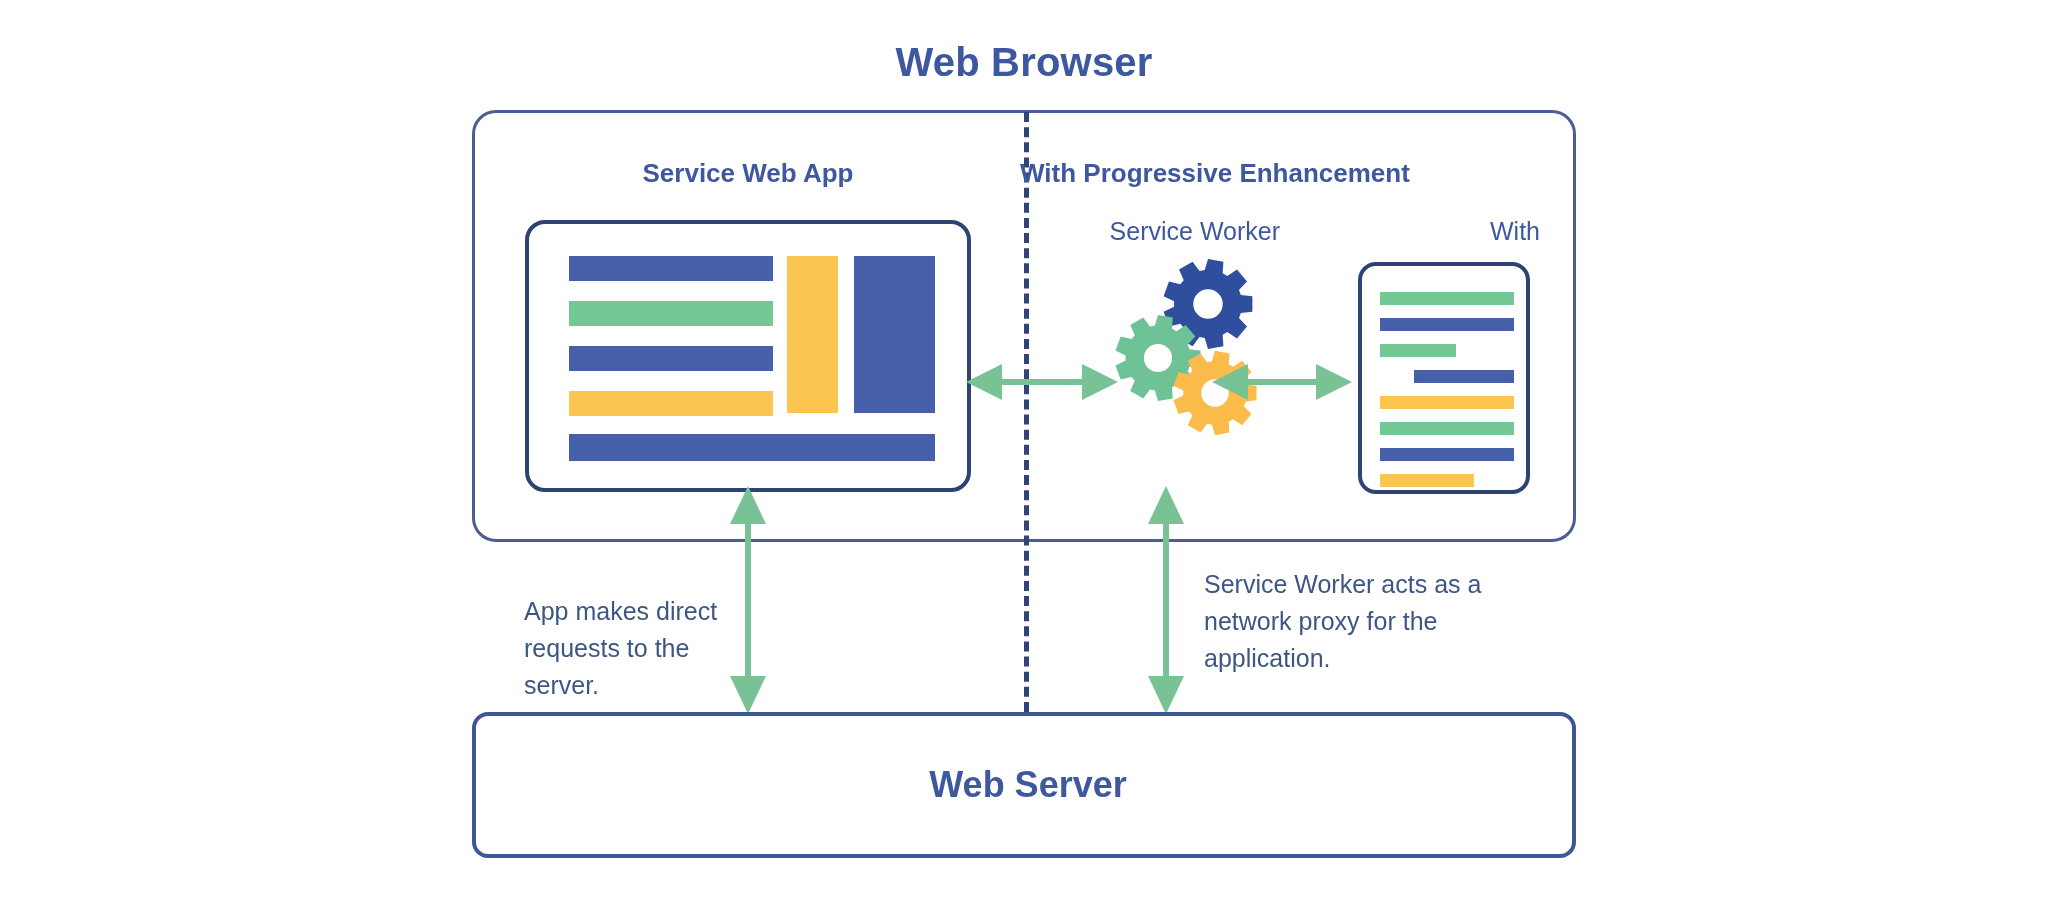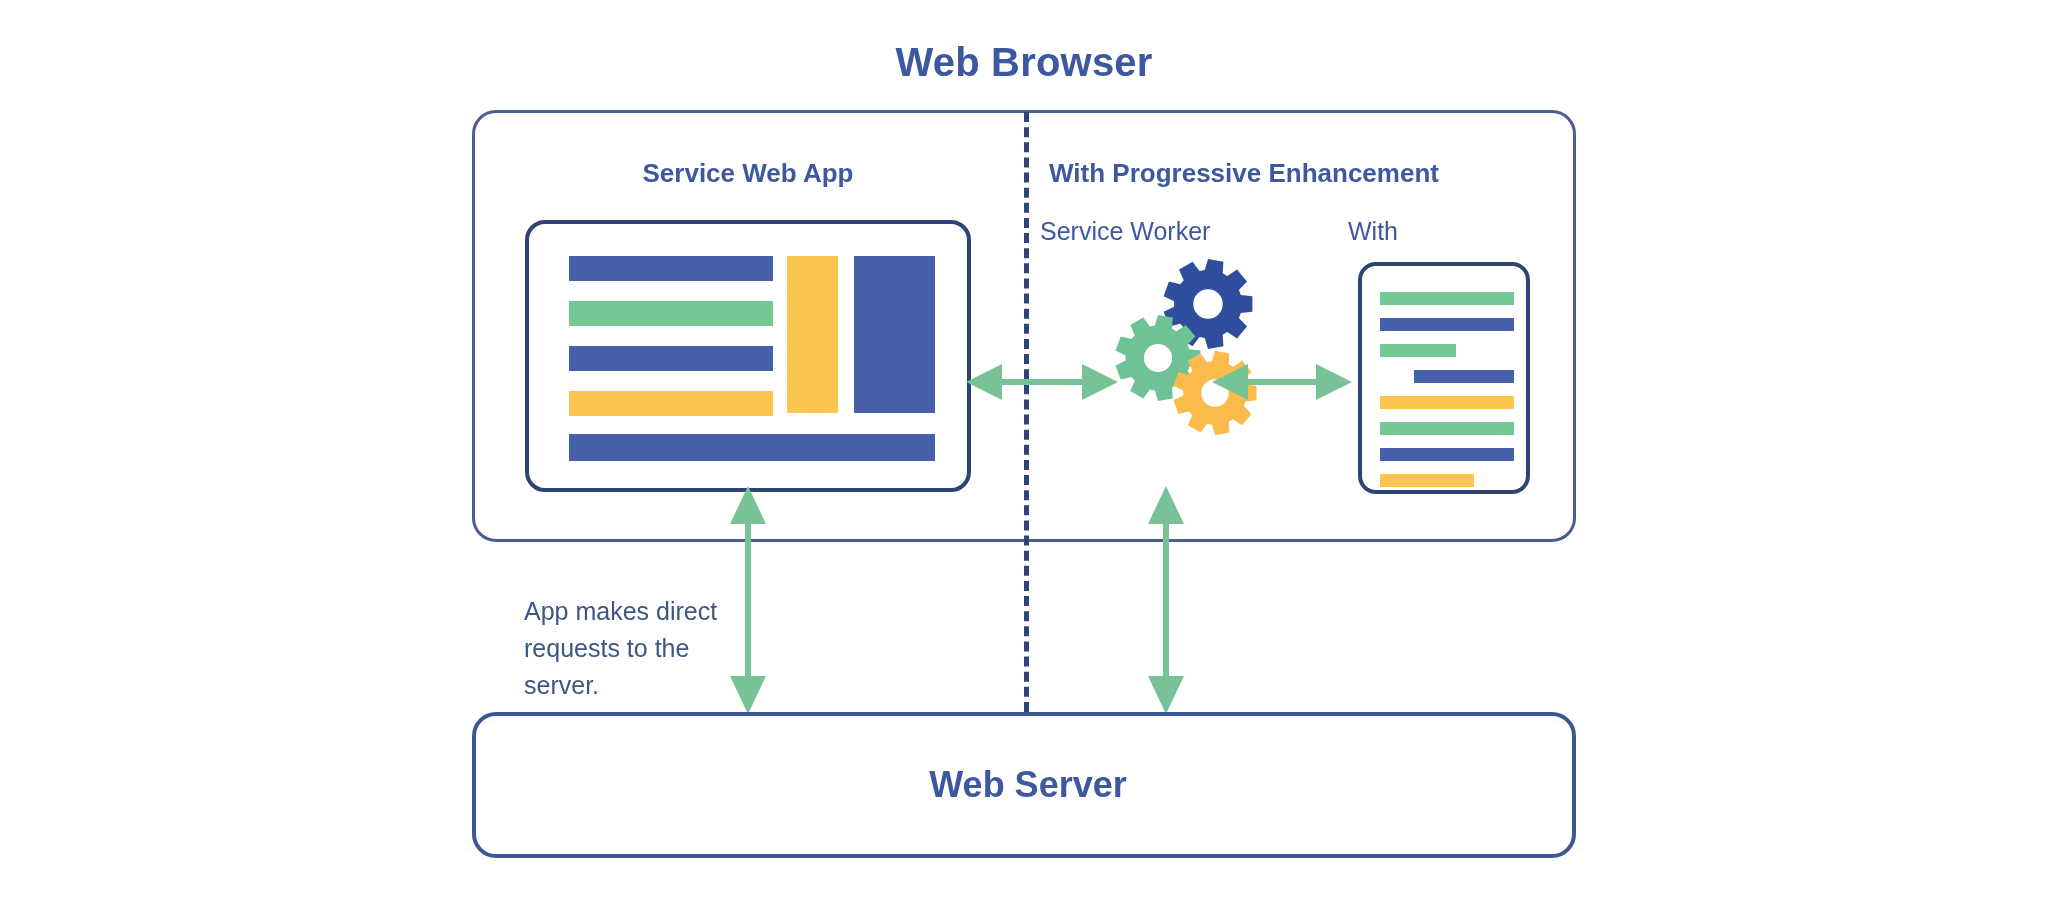--- a/index.html
+++ b/index.html
@@ -58,29 +58,29 @@
 
   
   .panel-heading {
     position: absolute;
     font-size: 26px;
     font-weight: bold;
     color: #3d589f;
     white-space: nowrap;
   }
   .panel-heading.left  { left: 472px; top: 158px; width: 552px; text-align: center; }
-  .panel-heading.right { left: 968px; top: 158px; width: 552px; text-align: center; }
+  .panel-heading.right { left: 1020px; top: 158px; width: 552px; text-align: left; }
 
   .sub-heading {
     position: absolute;
     font-size: 25px;
     font-weight: normal;
     color: #3d589f;
     white-space: nowrap;
-    text-align: left;
+    text-align: right;
   }
   .sub-heading.sw    { left: 1040px; top: 217px; width: 240px; }
   .sub-heading.cache { left: 1348px; top: 217px; width: 192px; }
 
   
   .app-card {
     position: absolute;
     left: 525px;
     top: 220px;
     width: 446px;
@@ -167,21 +167,21 @@
   }
 
   
   .server-box {
     position: absolute;
     left: 472px;
     top: 712px;
     width: 1104px;
     height: 146px;
     border: 4px solid #3d5694;
-    border-radius: 24px;
+    border-radius: 16px;
     box-sizing: border-box;
     background: #ffffff;
   }
   .server-title {
     position: absolute;
     left: 0;
     top: 48px;
     width: 1104px;
     text-align: center;
     font-size: 36px;
@@ -287,18 +287,19 @@
     </g>
 
     <g>
       <line x1="1166" y1="510" x2="1166" y2="690" stroke="#79c295" stroke-width="6"></line>
       <polygon points="1166,486 1148,524 1184,524" fill="#79c295"></polygon>
       <polygon points="1166,714 1148,676 1184,676" fill="#79c295"></polygon>
     </g>
   </svg>
 
   <div class="caption left">App makes direct requests to the server.</div>
+  <div class="caption right">Service Worker acts as a network proxy for the application.</div>
 
   <div class="server-box">
     <div class="server-title">Web Server</div>
   </div>
 
 </div>
 
 </body></html>

